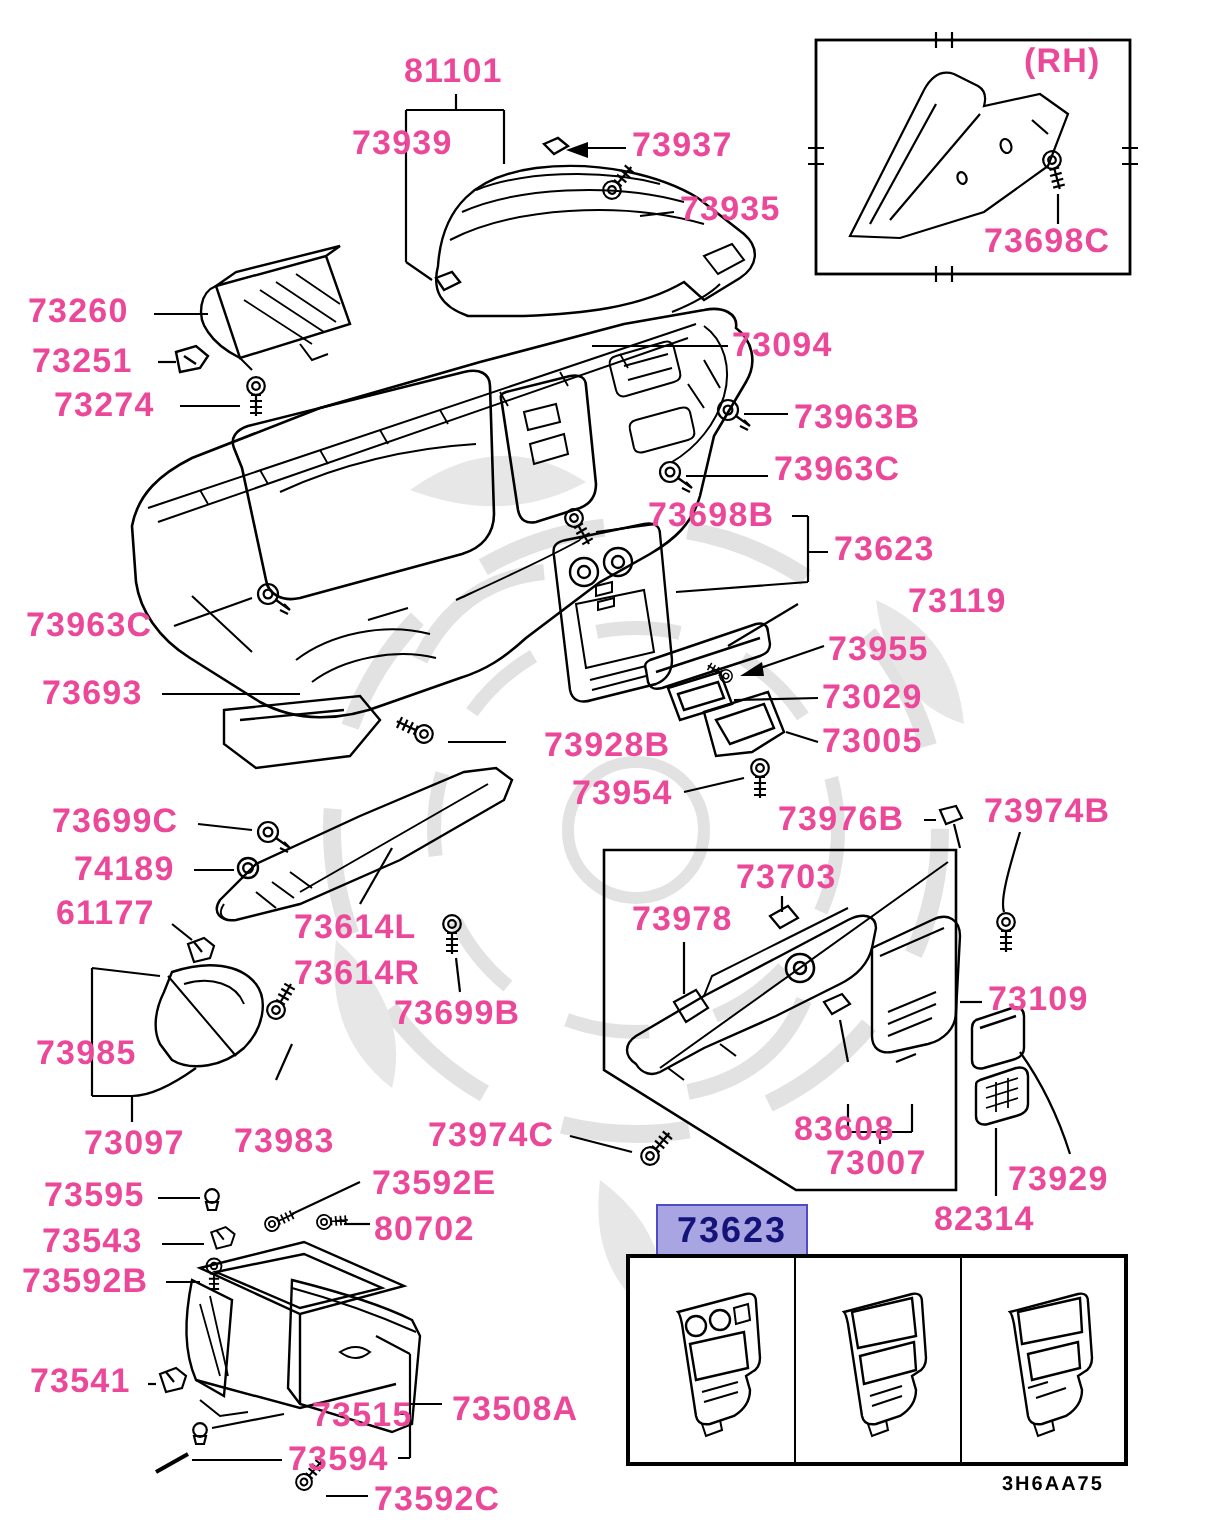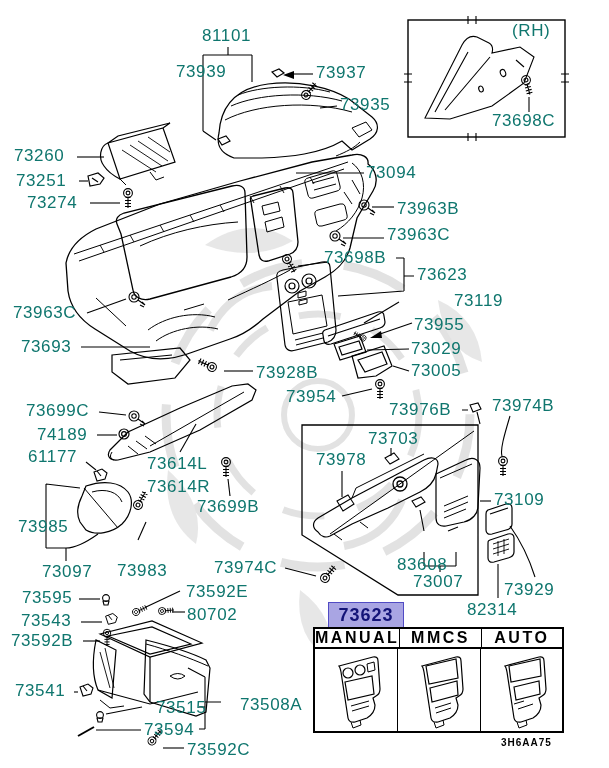--- a/index.html
+++ b/index.html
@@ -1,19 +1,19 @@
 <!DOCTYPE html>
 <html><head>
 <meta charset="utf-8">
 <style>
   html,body{margin:0;padding:0;background:#fff;}
   #stage{position:relative;width:609px;height:768px;background:#ffffff;overflow:hidden;
          font-family:"Liberation Sans","DejaVu Sans",sans-serif;}
   #art{position:absolute;left:0;top:0;}
-  .callout{position:absolute;font-size:17px;font-weight:400;color:#0f766e;letter-spacing:0.6px;
+  .callout{position:absolute;font-size:17px;font-weight:700;color:#ec4899;letter-spacing:0.6px;
            white-space:nowrap;line-height:18px;}
   #hl-73623{position:absolute;left:328px;top:602px;width:74px;height:24px;
             display:flex;align-items:center;justify-content:center;
             font-size:18px;font-weight:700;letter-spacing:1px;}
   #vtable{position:absolute;left:313px;top:627px;width:251px;height:106px;
           border:2px solid #000;box-sizing:border-box;display:flex;flex-direction:column;background:#fff;}
   #vtable .hdr{display:flex;height:22px;border-bottom:2px solid #000;}
   #vtable .hdr div{flex:1;display:flex;align-items:center;justify-content:center;
                    font-size:16px;font-weight:700;letter-spacing:2.5px;border-right:1.6px solid #000;}
   #vtable .hdr div:last-child{border-right:none;}
@@ -271,21 +271,21 @@
 <div class="callout" style="left:397px;top:200px;">73963B</div>
 <div class="callout" style="left:387px;top:226px;">73963C</div>
 <div class="callout" style="left:324px;top:249px;">73698B</div>
 <div class="callout" style="left:417px;top:266px;">73623</div>
 <div class="callout" style="left:422px;top:292px;margin-left:32px;">73119</div>
 <div class="callout" style="left:414px;top:316px;">73955</div>
 <div class="callout" style="left:411px;top:340px;">73029</div>
 <div class="callout" style="left:411px;top:362px;">73005</div>
 <div class="callout" style="left:13px;top:304px;">73963C</div>
 <div class="callout" style="left:21px;top:338px;">73693</div>
-<div class="callout" style="left:256px;top:364px;">73928B</div>
+<div class="callout" style="left:272px;top:364px;">73928B</div>
 <div class="callout" style="left:286px;top:388px;">73954</div>
 <div class="callout" style="left:26px;top:402px;">73699C</div>
 <div class="callout" style="left:37px;top:426px;">74189</div>
 <div class="callout" style="left:28px;top:448px;">61177</div>
 <div class="callout" style="left:147px;top:455px;">73614L</div>
 <div class="callout" style="left:147px;top:478px;">73614R</div>
 <div class="callout" style="left:197px;top:498px;">73699B</div>
 <div class="callout" style="left:18px;top:518px;">73985</div>
 <div class="callout" style="left:117px;top:541px;margin-top:21px;">73983</div>
 <div class="callout" style="left:42px;top:563px;">73097</div>
@@ -299,32 +299,27 @@
 <div class="callout" style="left:504px;top:581px;">73929</div>
 <div class="callout" style="left:467px;top:601px;">82314</div>
 <div class="callout" style="left:214px;top:559px;">73974C</div>
 <div class="callout" style="left:22px;top:589px;">73595</div>
 <div class="callout" style="left:186px;top:583px;">73592E</div>
 <div class="callout" style="left:187px;top:606px;">80702</div>
 <div class="callout" style="left:21px;top:612px;">73543</div>
 <div class="callout" style="left:11px;top:632px;">73592B</div>
 <div class="callout" style="left:15px;top:682px;">73541</div>
 <div class="callout" style="left:156px;top:699px;">73515</div>
-<div class="callout" style="left:240px;top:696px;text-align:right;">73508A</div>
+<div class="callout" style="left:226px;top:696px;text-align:right;">73508A</div>
 <div class="callout" style="left:144px;top:721px;">73594</div>
 <div class="callout" style="left:187px;top:741px;">73592C</div>
 
 <div id="hl-73623" style="background: rgb(169, 165, 227); border: 1.5px solid rgb(81, 75, 196); color: rgb(20, 20, 120);">73623</div>
 
 <div id="vtable">
-  <div class="hdr">
-    <div>MANUAL</div>
-    <div>MMCS</div>
-    <div>AUTO</div>
-  </div>
   <div class="bod">
     <div class="cell">
       <svg width="82" height="82" viewBox="0 0 82 82">
         <g stroke="#000" fill="none" stroke-width="1.2">
           <path d="M 24,17 L 58,8 Q 63,7 63,12 L 65,40 Q 65,45 61,47 L 58,49 L 60,56 Q 60,64 52,69 L 40,73 Q 34,74 33,69 L 26,23 Q 25,18 24,17 Z"></path>
           <path d="M 36,73 l 2,6 l 8,-3 l -1,-5" stroke-width="1"></path>
           <circle cx="33" cy="24" r="5"></circle>
               <circle cx="45" cy="21" r="5"></circle>
           <path d="M 52,15 l 7,-2 l 1,8 l -7,2 z" stroke-width="1"></path>
           <path d="M 30,33 L 57,27 L 59,45 L 33,51 Z"></path>

